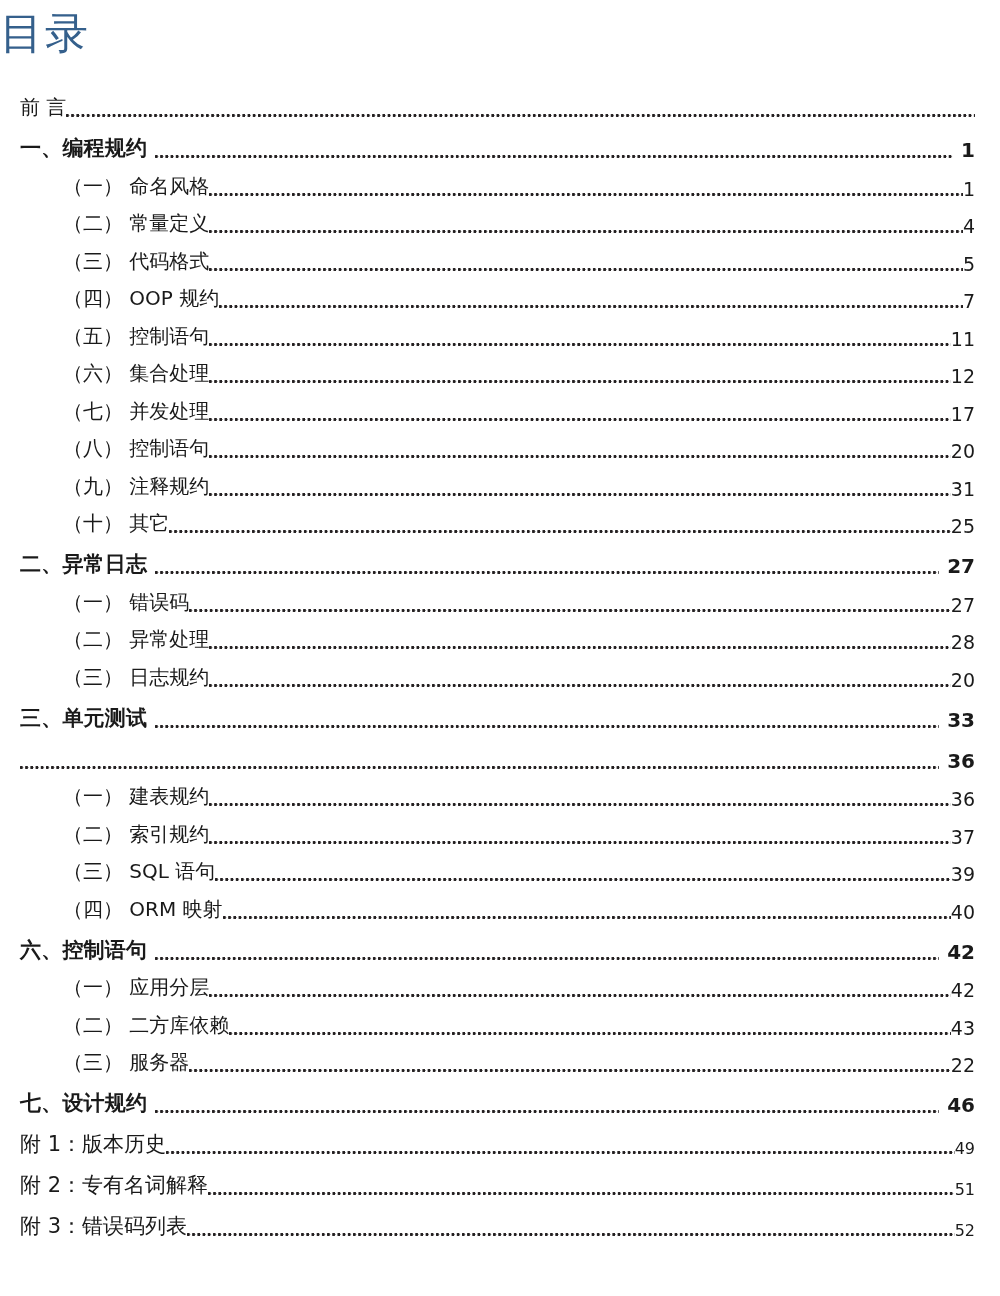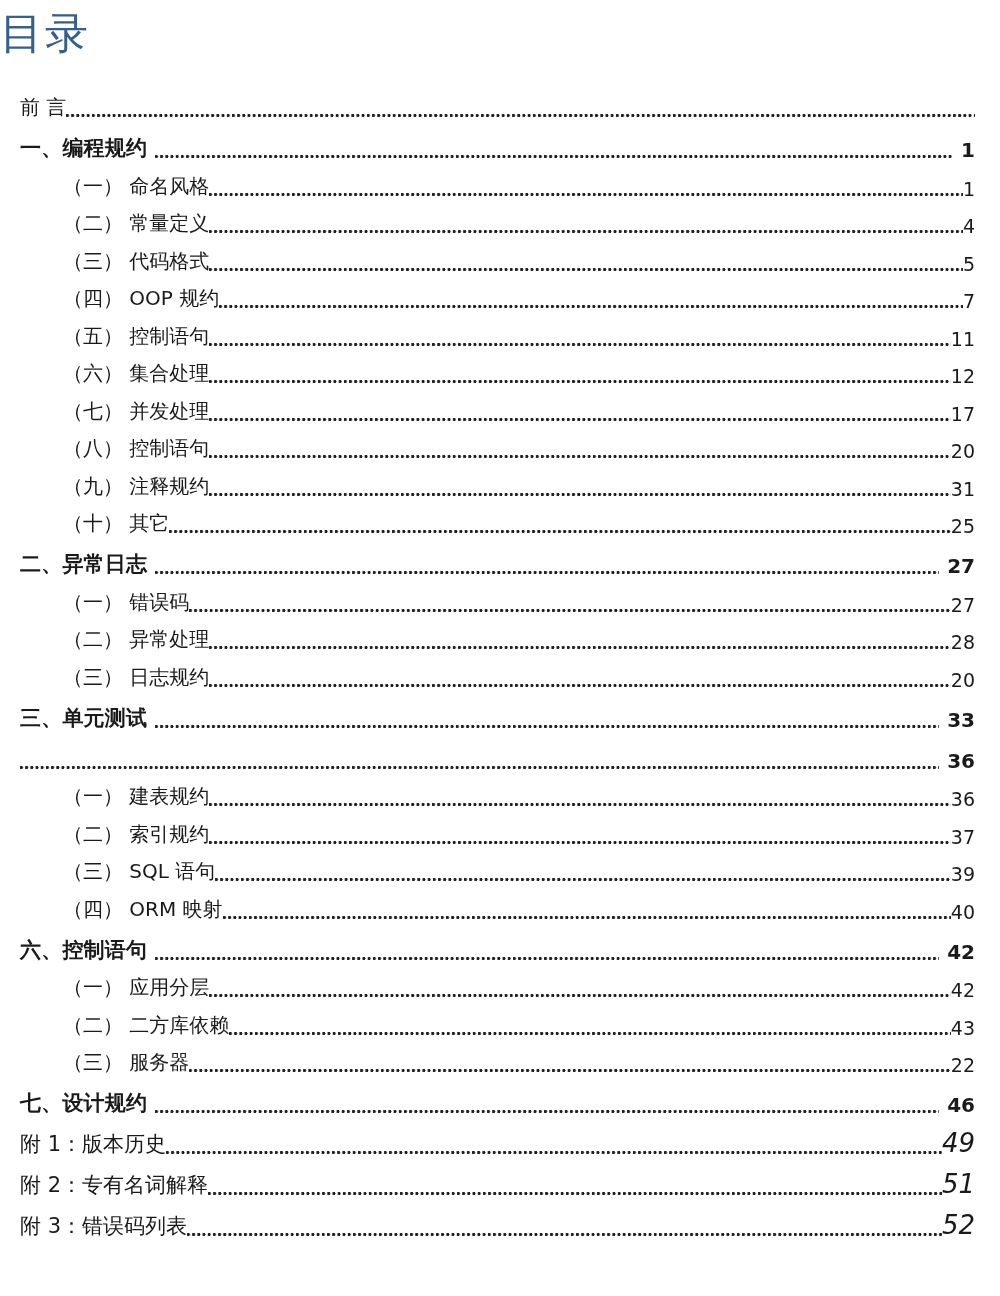--- a/index.html
+++ b/index.html
@@ -110,21 +110,21 @@
     padding-left: 0px;
   }
 
   
   .lvlA {
     height: 41px;
     font-size: 21px;
     font-weight: 400;
     padding-left: 0px;
   }
-  .lvlA .toc-page { font-size: 26px; font-weight: 400; font-style: italic; }
+  .lvlA .toc-page { font-size: 16px; font-weight: 400; }
 </style>
 </head>
 <body>
 
 <div class="page">
 
   <h1 class="toc-title">目录</h1>
 
   <div class="toc-list" id="toc-list">
       <div class="toc-row lvl0">

